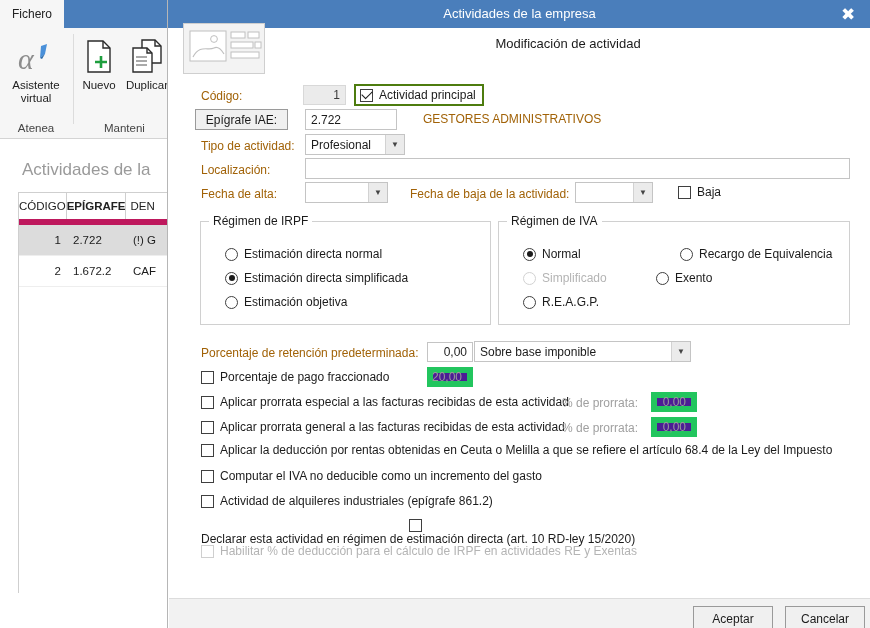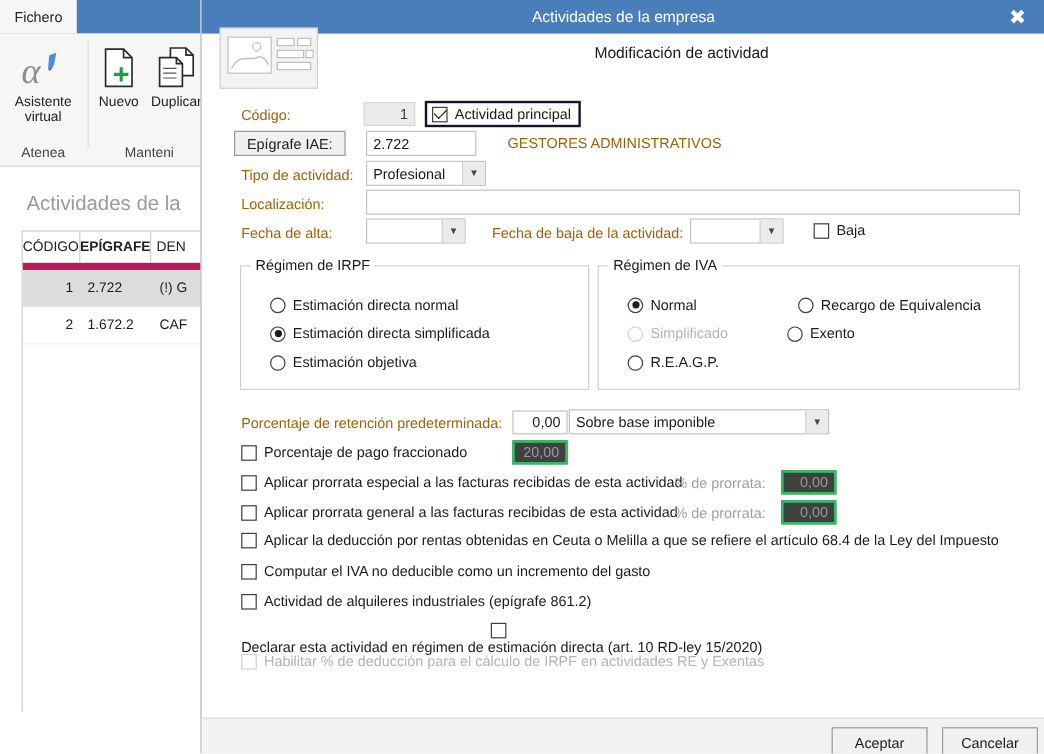--- a/index.html
+++ b/index.html
@@ -49,38 +49,38 @@
 
   .m-icon{position:absolute;left:15px;top:23px;width:82px;height:51px;
     background:#f3f3f3;border:1px solid #cfcfcf;box-sizing:border-box;}
   .m-subtitle{position:absolute;left:120px;top:36px;width:560px;text-align:center;font-size:13px;color:#1b1b1b;}
 
   .lbl{position:absolute;font-size:12px;color:#a16207;}
   .lbl.dim{color:#a0a0a0;}
   .fld{position:absolute;box-sizing:border-box;border:1px solid #c4c4c4;background:#ffffff;
     font-size:12px;color:#1b1b1b;display:flex;align-items:center;padding:0 5px;height:20px;}
   .fld.ro{background:#ebebeb;border:1px solid #d8d8d8;color:#3a3a3a;}
-  .fld.dimv{background:#404040;border:2px solid #22c55e;color:#9a9a9a;}
+  .fld.dimv{background:#4c1d95;border:6px solid #22c55e;color:#9a9a9a;}
   .fld.num{justify-content:flex-end;}
   .combo{position:absolute;box-sizing:border-box;border:1px solid #c4c4c4;background:#ffffff;
     height:21px;display:flex;align-items:center;font-size:12px;color:#1b1b1b;padding-left:5px;}
   .combo .arrow{position:absolute;right:0;top:0;bottom:0;width:18px;background:#ebebeb;
     border-left:1px solid #d2d2d2;display:flex;align-items:center;justify-content:center;font-size:8px;color:#444;}
 
   .btnlike{position:absolute;box-sizing:border-box;border:1px solid #9a9a9a;background:#f0f0f0;
     display:flex;align-items:center;justify-content:center;font-size:12px;color:#1b1b1b;cursor:default;}
 
   .cb{position:absolute;display:flex;align-items:center;font-size:12px;color:#1b1b1b;cursor:default;}
   .cb .box{width:13px;height:13px;border:1px solid #3f3f3f;background:#fff;box-sizing:border-box;
     margin-right:6px;display:flex;align-items:center;justify-content:center;flex:0 0 auto;}
   .cb.dis{color:#b4b4b4;}
   .cb.dis .box{border-color:#cfcfcf;}
   .cb .tick{width:9px;height:5px;border-left:1.6px solid #1b1b1b;border-bottom:1.6px solid #1b1b1b;
     transform:rotate(-45deg) translate(1px,-1px);}
-  .cb.focus{border:2px solid #0f172a;padding:2px 6px 2px 4px;}
+  .cb.focus{border:2px solid #4d7c0f;padding:2px 6px 2px 4px;}
 
   .rb{position:absolute;display:flex;align-items:center;font-size:12px;color:#1b1b1b;cursor:default;}
   .rb .ring{width:13px;height:13px;border:1px solid #3f3f3f;border-radius:50%;background:#fff;
     margin-right:6px;display:flex;align-items:center;justify-content:center;flex:0 0 auto;box-sizing:border-box;}
   .rb .dot{width:6px;height:6px;border-radius:50%;background:#1b1b1b;}
   .rb.dis{color:#b4b4b4;}
   .rb.dis .ring{border-color:#d2d2d2;}
 
   .gbox{position:absolute;box-sizing:border-box;border:1px solid #d0d0d0;}
   .gbox-lbl{position:absolute;background:#ffffff;font-size:12px;color:#1b1b1b;padding:0 4px;}
@@ -263,21 +263,21 @@
     <span>Normal</span>
   </div>
   <div class="rb dis" style="left:355px;top:271px;">
     <span class="ring"></span>
     <span>Simplificado</span>
   </div>
   <div class="rb" style="left:355px;top:295px;">
     <span class="ring"></span>
     <span>R.E.A.G.P.</span>
   </div>
-  <div class="rb" style="left:497px;top:247px;align-items:flex-end;">
+  <div class="rb" style="left:512px;top:247px;align-items:flex-end;">
     <span class="ring"></span>
     <span>Recargo de Equivalencia</span>
   </div>
   <div class="rb" style="left:488px;top:271px;">
     <span class="ring"></span>
     <span>Exento</span>
   </div>
 
   <div class="lbl" style="left:33px;top:346px;">Porcentaje de retención predeterminada:</div>
   <div class="fld num" style="left:259px;top:342px;width:46px;height:20px;">0,00</div>

